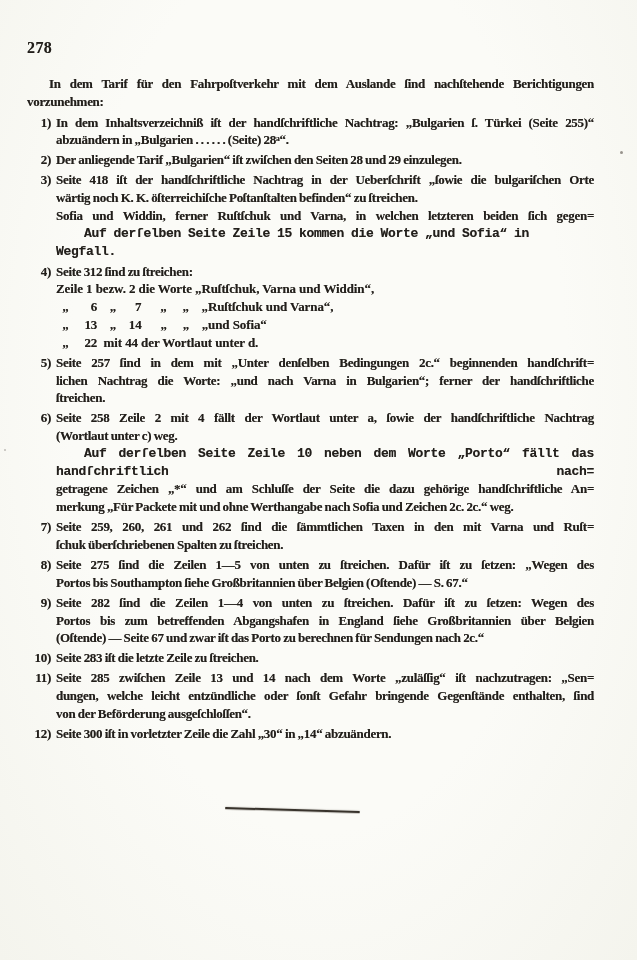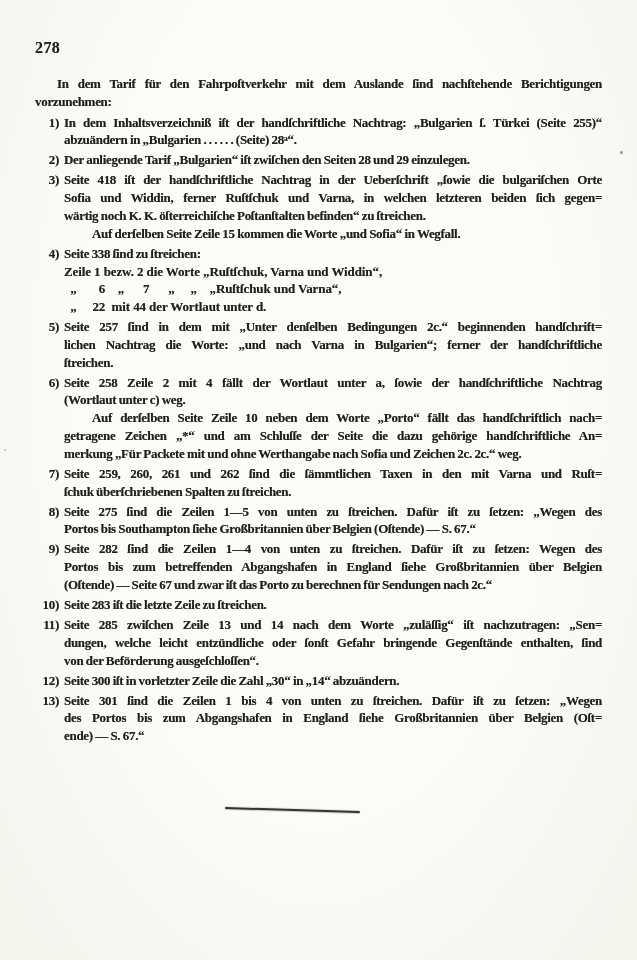--- a/index.html
+++ b/index.html
@@ -7,33 +7,33 @@
     width:637px;height:960px;position:relative;overflow:hidden;
     background:radial-gradient(ellipse at 50% 40%, #fbfbf7 55%, #f4f4ed 100%);
     font-family:"Liberation Serif","DejaVu Serif",serif;
     font-weight:700;
     color:#221f1b;
     font-size:13px;
     letter-spacing:-0.3px;
     word-spacing:-0.5px;
     text-shadow:0 0 0.3px rgba(34,30,25,0.55);
   }
-  .content{position:absolute;left:35px;top:40px;width:567px;}
+  .content{position:absolute;left:27px;top:40px;width:567px;}
   .page-num{font-size:16px;line-height:16px;letter-spacing:0.4px;}
   .intro{margin-top:19px;}
   .list{margin-top:3px;}
   .item{position:relative;padding-left:29px;margin-bottom:2.2px;}
   .item .num{
     position:absolute;left:0;top:0;width:24px;text-align:right;
     line-height:17.8px;white-space:nowrap;
   }
   .line{line-height:17.8px;min-height:17.8px;}
   .line.j{text-align:justify;text-align-last:justify;}
   .block.indent .line:first-child{text-indent:22px;}
-  .block.sub .line:first-child{text-indent:28px;}
+  .block.sub .line:first-child{text-indent:28px;font-family:Liberation Mono, monospace;}
   .block.pre .line{white-space:pre;letter-spacing:-0.1px;word-spacing:0;}
   .divider{
     position:absolute;left:225px;top:807px;width:135px;height:2px;
     background:#38332c;border-radius:1px;
     transform:rotate(1.7deg);transform-origin:left center;
     box-shadow:0 1px 0 rgba(70,64,54,0.25), 0 -1px 1px rgba(70,64,54,0.12);
   }
   .speck{position:absolute;border-radius:50%;background:rgba(55,48,40,0.5);}
   .speck.s1{left:620px;top:151px;width:3px;height:3px;}
   .speck.s2{left:4px;top:449px;width:2px;height:2px;background:rgba(55,48,40,0.3);}
@@ -60,35 +60,36 @@
       <div class="item">
         <span class="num">2)</span>
         <div class="block para">
           <div class="line">Der anliegende Tarif „Bulgarien“ iſt zwiſchen den Seiten 28 und 29 einzulegen.</div>
         </div>
       </div>
       <div class="item">
         <span class="num">3)</span>
         <div class="block para">
           <div class="line j">Seite 418 iſt der handſchriftliche Nachtrag in der Ueberſchrift „ſowie die bulgariſchen Orte</div>
+          <div class="line">wärtig noch K. K. öſterreichiſche Poſtanſtalten befinden“ zu ſtreichen.</div>
           <div class="line j">Sofia und Widdin, ferner Ruſtſchuk und Varna, in welchen letzteren beiden ſich gegen=</div>
-          <div class="line">wärtig noch K. K. öſterreichiſche Poſtanſtalten befinden“ zu ſtreichen.</div>
         </div>
         <div class="block sub">
           <div class="line">Auf derſelben Seite Zeile 15 kommen die Worte „und Sofia“ in Wegfall.</div>
         </div>
       </div>
       <div class="item">
         <span class="num">4)</span>
         <div class="block para">
-          <div class="line">Seite 338 ſind zu ſtreichen:</div>
+          <div class="line">Seite 312 ſind zu ſtreichen:</div>
         </div>
         <div class="block pre">
           <div class="line">Zeile 1 bezw. 2 die Worte „Ruſtſchuk, Varna und Widdin“,</div>
           <div class="line">  „       6    „      7      „     „    „Ruſtſchuk und Varna“,</div>
+          <div class="line">  „     13    „    14      „     „    „und Sofia“</div>
           <div class="line">  „     22  mit 44 der Wortlaut unter d.</div>
         </div>
       </div>
       <div class="item">
         <span class="num">5)</span>
         <div class="block para">
           <div class="line j">Seite 257 ſind in dem mit „Unter denſelben Bedingungen 2c.“ beginnenden handſchrift=</div>
           <div class="line j">lichen Nachtrag die Worte: „und nach Varna in Bulgarien“; ferner der handſchriftliche</div>
           <div class="line">ſtreichen.</div>
         </div>
@@ -140,26 +141,18 @@
           <div class="line j">dungen, welche leicht entzündliche oder ſonſt Gefahr bringende Gegenſtände enthalten, ſind</div>
           <div class="line">von der Beförderung ausgeſchloſſen“.</div>
         </div>
       </div>
       <div class="item">
         <span class="num">12)</span>
         <div class="block para">
           <div class="line">Seite 300 iſt in vorletzter Zeile die Zahl „30“ in „14“ abzuändern.</div>
         </div>
       </div>
-      <div class="item">
-        <span class="num">13)</span>
-        <div class="block para">
-          <div class="line j">Seite 301 ſind die Zeilen 1 bis 4 von unten zu ſtreichen. Dafür iſt zu ſetzen: „Wegen</div>
-          <div class="line j">des Portos bis zum Abgangshafen in England ſiehe Großbritannien über Belgien (Oſt=</div>
-          <div class="line">ende) — S. 67.“</div>
-        </div>
-      </div>
     </div>
 </div>
 
 <div class="divider" style="background: rgb(56, 51, 44);"></div>
 <div class="speck s1"></div>
 <div class="speck s2"></div>
 
 </body></html>

